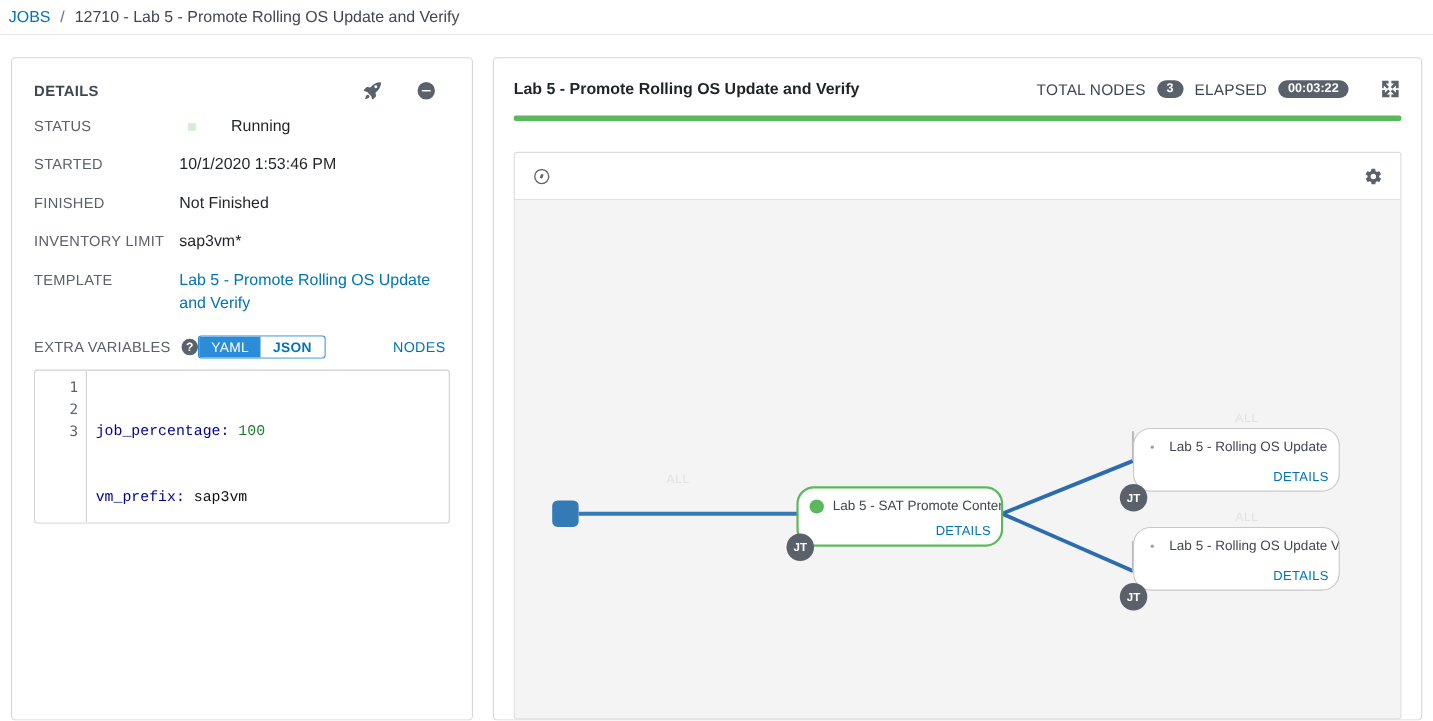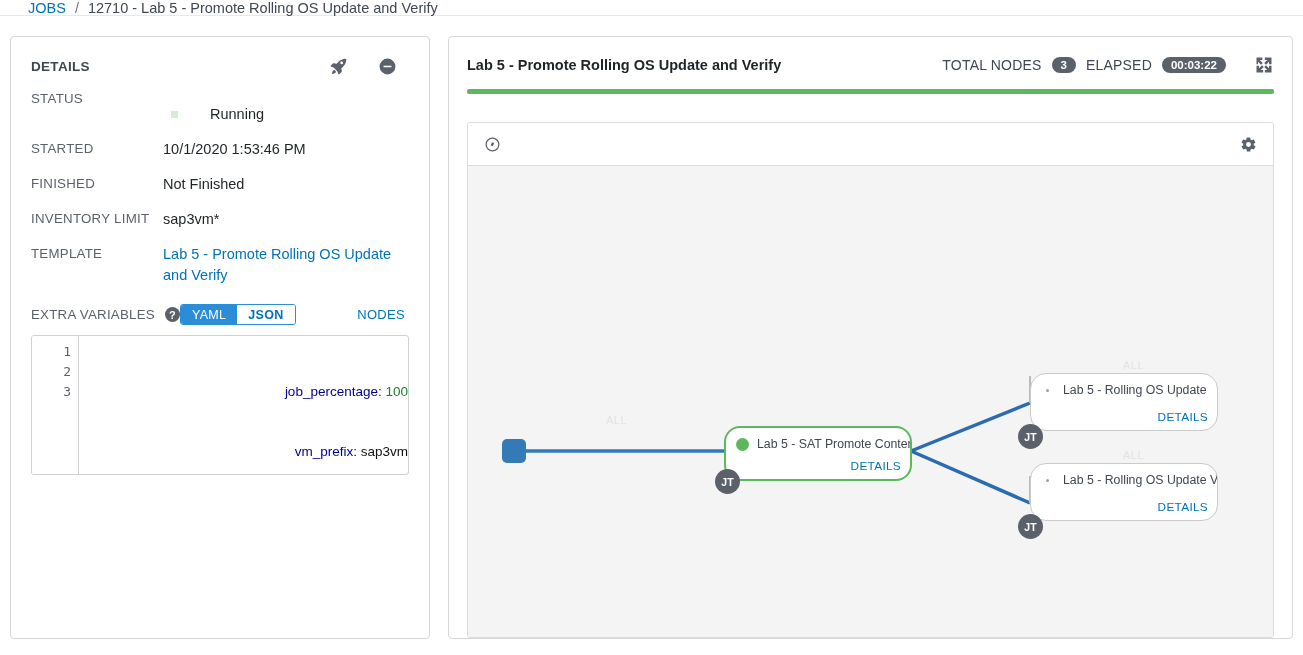--- a/index.html
+++ b/index.html
@@ -6,24 +6,24 @@
   html, body {
     margin: 0; padding: 0;
     width: 1303px; height: 655px;
     background: #ffffff;
     font-family: "Liberation Sans", sans-serif;
     overflow: hidden;
   }
 
   
   #breadcrumb {
-    height: 16px;
-    display: flex;
-    align-items: center;
-    padding: 0 0 0 28px;
+    height: 32px;
+    display: flex;
+    align-items: center;
+    padding: 0 0 0 8px;
     font-size: 14.5px;
     color: #3f4752;
     border-bottom: 1px solid #e8e8e8;
   }
   #breadcrumb .crumb-link {
     color: #0073b7;
     text-decoration: none;
     cursor: pointer;
   }
   #breadcrumb .crumb-sep { margin: 0 9px; color: #6a737d; }
@@ -79,21 +79,21 @@
     letter-spacing: .25px;
     padding-top: 2px;
   }
   .detail-value {
     color: #1f2427;
     font-size: 14.5px;
     line-height: 21px;
     flex: 1;
   }
   .detail-value.link { color: #0073b7; cursor: pointer; }
-  .status-wrap { display: flex; align-items: center; margin-top: 15px; }
+  .status-wrap { display: flex; align-items: center; }
   .status-dot {
     width: 7px; height: 7px;
     background: #d6ecd4;
     display: inline-block;
     margin-right: 32px;
     margin-left: 8px;
   }
 
   
   #extra-vars-row {
@@ -156,25 +156,24 @@
     text-align: right;
     padding-right: 7px;
     font-family: "DejaVu Sans Mono", monospace;
     font-size: 13px;
     color: #5b616b;
     line-height: 20px;
   }
   #code-body {
     flex: 1;
     padding: 6px 0 0 8px;
-    font-family: Liberation Sans, sans-serif;
+    font-family: Liberation Mono, monospace;
     font-size: 13.5px;
     line-height: 20px;
     white-space: pre;
-    text-align: right;
   }
   .tok-key { color: #00008f; }
   .tok-num { color: #1c7c2f; }
   .tok-str { color: #111111; }
 
   
   #graph-card {
     flex: 1;
     min-height: 603px;
     border: 1px solid #d7d7d7;

